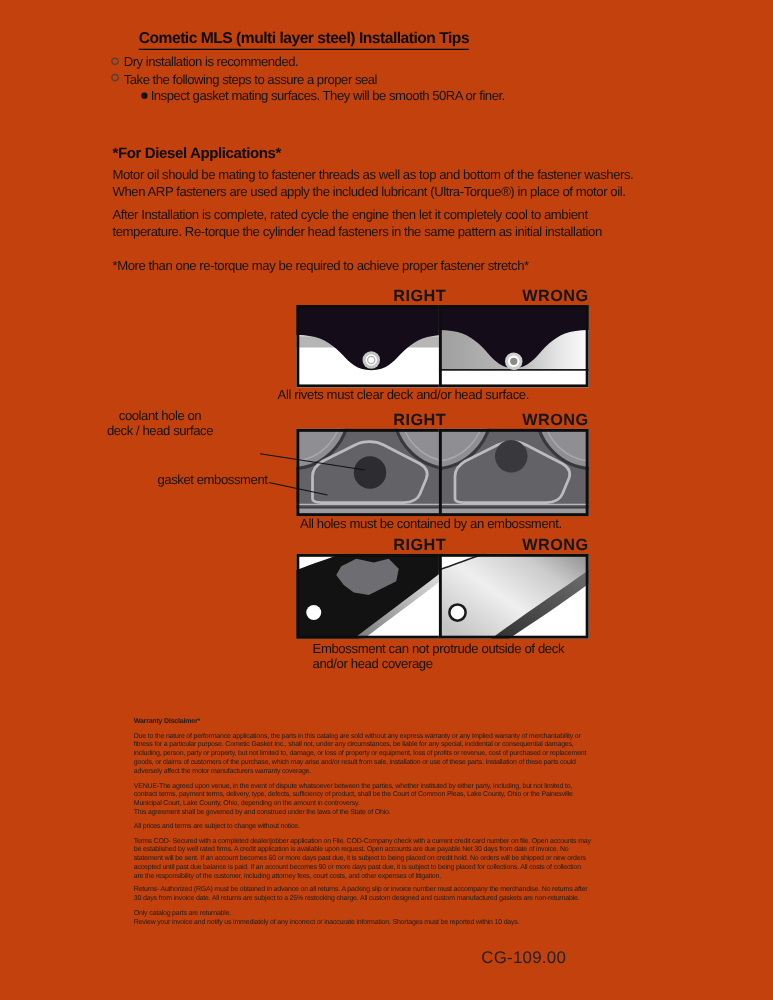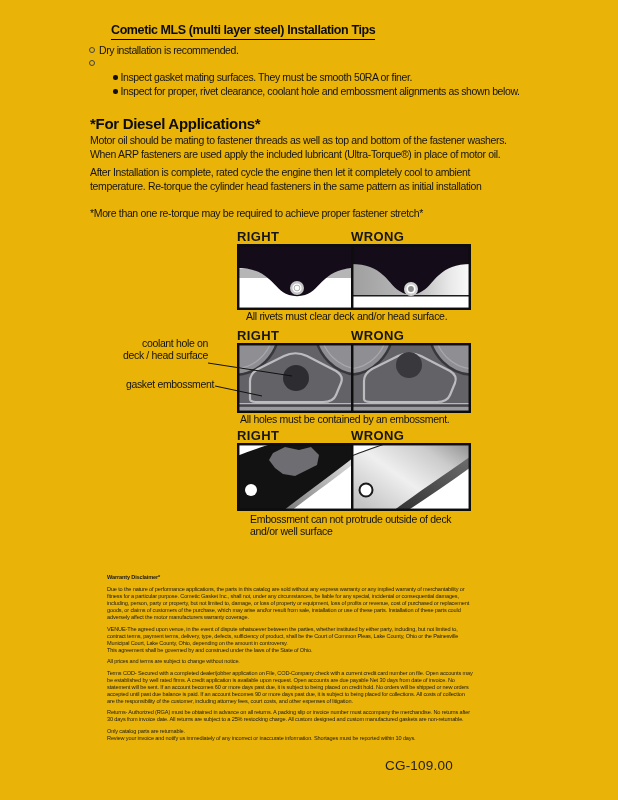--- a/index.html
+++ b/index.html
@@ -1,53 +1,53 @@
 <!DOCTYPE html>
 <html><head>
 <meta charset="utf-8">
 <style>
   html,body{margin:0;padding:0;background:#ffffff;}
-  .page{position:relative;width:618px;height:800px;background:#eab308;overflow:hidden;
+  .page{position:relative;width:618px;height:800px;background:#c2410c;overflow:hidden;
         font-family:"Liberation Sans","DejaVu Sans",sans-serif;color:#111;}
 
   
   .title{position:absolute;left:111px;top:23px;margin:0;font-size:12.5px;font-weight:bold;
          letter-spacing:-0.4px;border-bottom:1.5px solid #000;padding-bottom:2px;color:#0c0c0c;}
 
   
   .tips{position:absolute;left:89px;top:44px;font-size:10.5px;letter-spacing:-0.4px;line-height:13.7px;color:#141414;}
   .b-row{white-space:nowrap;}
   .b-row.sub{padding-left:24px;}
   .b-o{display:inline-block;width:4px;height:4px;border:1px solid #444;border-radius:50%;
        margin-right:4px;vertical-align:1.5px;}
   .b-f{display:inline-block;width:4.5px;height:4.5px;background:#111;border-radius:50%;
        margin-right:3px;vertical-align:1.5px;}
 
   
-  .diesel-h{position:absolute;left:90px;top:115px;margin:0;font-size:15px;font-weight:bold;letter-spacing:-0.3px;color:#0c0c0c;}
+  .diesel-h{position:absolute;left:90px;top:115px;margin:0;font-size:12px;font-weight:bold;letter-spacing:-0.3px;color:#0c0c0c;}
   .para{position:absolute;left:90px;font-size:10.5px;letter-spacing:-0.35px;line-height:13.6px;color:#141414;}
   .para div{white-space:nowrap;}
   .p1{top:134px;} .p2{top:166px;} .note{top:207px;white-space:nowrap;}
 
   
-  .dg-label{position:absolute;width:120px;text-align:left;font-size:13px;font-weight:bold;
+  .dg-label{position:absolute;width:120px;text-align:right;font-size:13px;font-weight:bold;
             letter-spacing:0.4px;color:#161616;}
   .dg-box{position:absolute;line-height:0;}
   .dg-caption{position:absolute;font-size:10.5px;letter-spacing:-0.3px;line-height:11.5px;color:#121212;}
   .dg-caption div{white-space:nowrap;padding-left:13px;}
 
   .r1{top:229px;} .r1b{top:244px;}
   .r2{top:328px;} .r2b{top:343px;}
   .r3{top:428px;} .r3b{top:443px;}
   .colR{left:237px;} .colW{left:351px;}
-  .cap1{left:246px;top:311px;} .cap2{left:240px;top:414px;} .cap3{left:237px;top:514px;}
+  .cap1{left:222px;top:311px;} .cap2{left:240px;top:414px;} .cap3{left:237px;top:514px;}
 
   
   .callout{position:absolute;text-align:right;font-size:10.5px;letter-spacing:-0.35px;line-height:11.5px;color:#141414;}
-  .callout1{top:338px;right:410px;width:160px;}
+  .callout1{top:328px;right:410px;width:160px;text-align:center;}
   .callout2{top:379px;right:404px;width:160px;}
   .pointer-svg{position:absolute;left:0;top:340px;z-index:5;pointer-events:none;}
 
   
   .fine{position:absolute;left:107px;top:574px;width:440px;font-size:5.6px;letter-spacing:-0.15px;
         line-height:7px;color:#1c1c1c;}
   .fine .fp-h{font-weight:bold;margin-bottom:5px;}
   .fp-para{margin-bottom:4.6px;}
   .fp-para div{white-space:nowrap;}
 
@@ -58,27 +58,24 @@
 
 <div class="page">
 
   <h1 class="title">Cometic MLS (multi layer steel) Installation Tips</h1>
 
   <div class="tips">
     <div class="b-row">
       <span class="b-o"></span><span>Dry installation is recommended.</span>
     </div>
     <div class="b-row">
-      <span class="b-o"></span>
+      <span class="b-o"></span><span>Take the following steps to assure a proper seal</span>
     </div>
     <div class="b-row sub">
-      <span class="b-f"></span><span>Inspect gasket mating surfaces.  They must be smooth 50RA or finer.</span>
-    </div>
-    <div class="b-row sub">
-      <span class="b-f"></span><span>Inspect for proper, rivet clearance, coolant hole and embossment alignments as shown below.</span>
+      <span class="b-f"></span><span>Inspect gasket mating surfaces.  They will be smooth 50RA or finer.</span>
     </div>
   </div>
 
   <h2 class="diesel-h">*For Diesel Applications*</h2>
   <div class="para p1">
       <div>Motor oil should be mating to fastener threads as well as top and bottom of the fastener washers.</div>
       <div>When ARP fasteners are used apply the included lubricant (Ultra-Torque®) in place of motor oil.</div>
     </div>
   <div class="para p2">
       <div>After Installation is complete, rated cycle the engine then let it completely cool to ambient</div>
@@ -205,21 +202,21 @@
       <rect width="120" height="68" fill="#ffffff"></rect>
       <path d="M0,13 C14,8 27,3 37,0 L120,0 V15 C97,33 72,51 50,68 L0,68 Z" fill="url(#silverGrad)"></path>
       <path d="M0,13 C14,8 27,3 37,0" stroke="#222" stroke-width="1.2" fill="none"></path>
       <path d="M42,68 C66,50 92,33 120,13 L120,24 C98,40 76,55 56,68 Z" fill="url(#darkBandGrad)"></path>
       <circle cx="15" cy="47" r="6.5" fill="#ffffff" stroke="#1a1a1a" stroke-width="2"></circle>
       <rect x="1.2" y="1.2" width="117.6" height="65.6" fill="none" stroke="#0d0d0d" stroke-width="2.5"></rect>
     </svg>
   </div>
   <div class="dg-caption cap3">
       <div>Embossment can not protrude outside of deck</div>
-      <div>and/or well surface</div>
+      <div>and/or head coverage</div>
     </div>
 
   <div class="fine">
     <div class="fp-h">Warranty Disclaimer*</div>
     <div class="fp-para">
         <div>Due to the nature of performance applications, the parts in this catalog are sold without any express warranty or any implied warranty of merchantability or</div>
         <div>fitness for a particular purpose.  Cometic Gasket Inc., shall not, under any circumstances, be liable for any special, incidental or consequential damages,</div>
         <div>including, person, party or property, but not limited to, damage, or loss of property or equipment, loss of profits or revenue, cost of purchased or replacement</div>
         <div>goods, or claims of customers of the purchase, which may arise and/or result from sale, installation or use of these parts.  Installation of these parts could</div>
         <div>adversely affect the motor manufacturers warranty coverage.</div>

